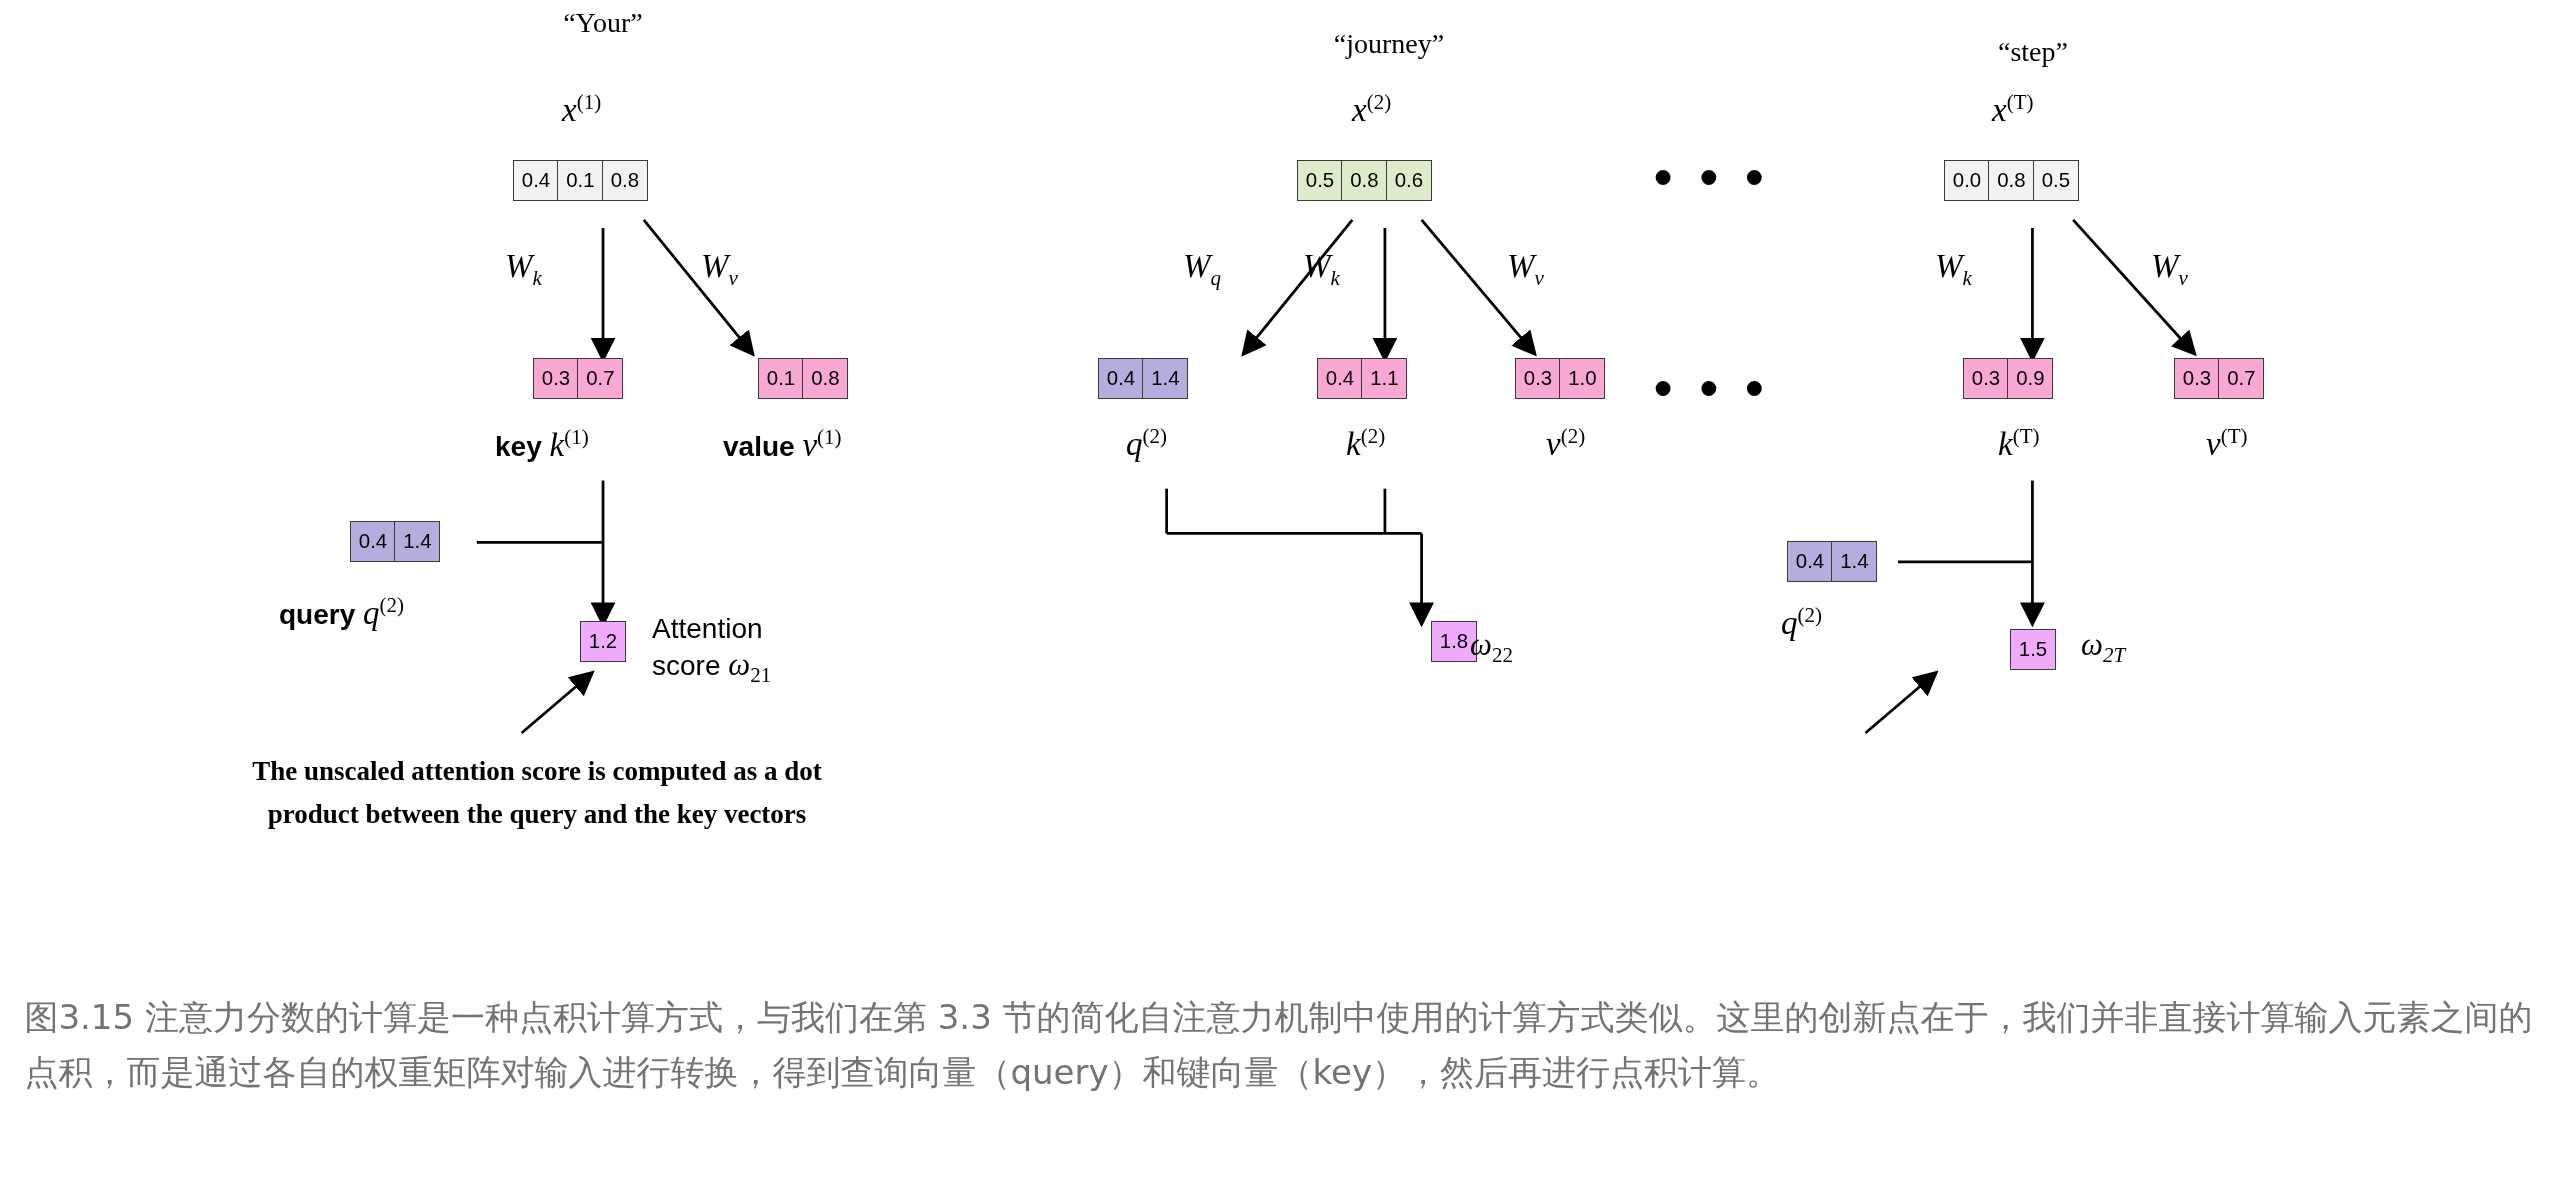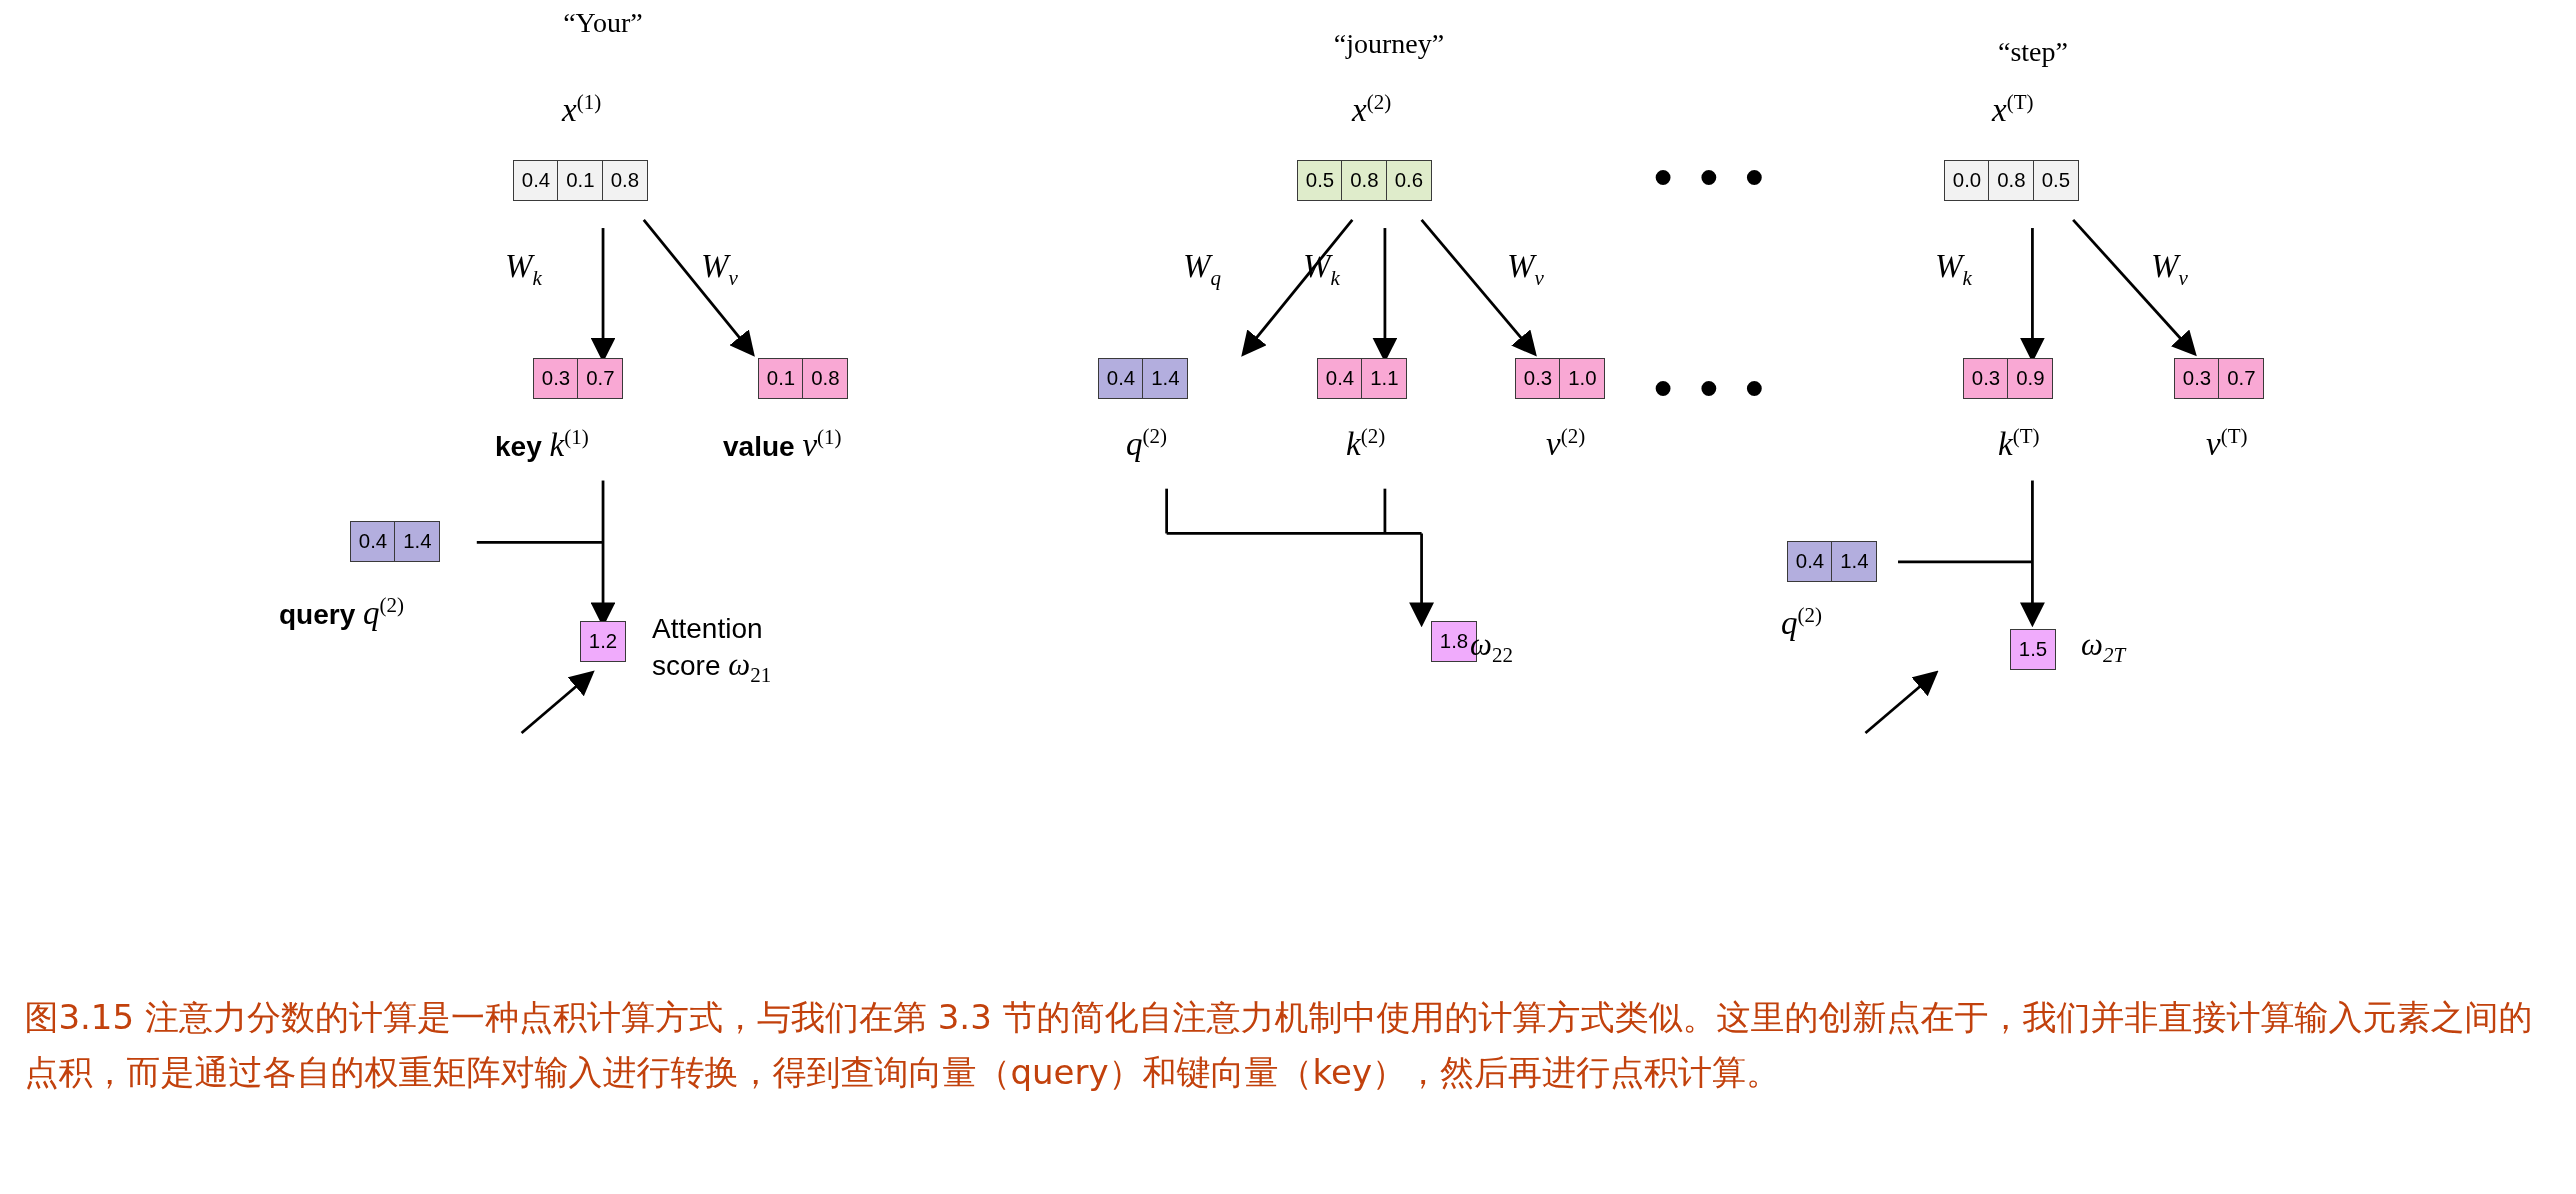--- a/index.html
+++ b/index.html
@@ -116,21 +116,21 @@
 
   
   #wires { position: absolute; left: 0; top: 0; width: 2576px; height: 1194px; }
 
   
   #zh-caption {
     position: absolute;
     left: 24.4px;
     top: 990px;
     width: 2534px;
-    color: #c2410c;
+    color: #737373;
     font-family: "DejaVu Sans", sans-serif;
     font-size: 34px;
     line-height: 1.62;
     font-weight: 500;
   }
   .dots {
     font-family: "Liberation Sans", sans-serif;
     font-size: 52px;
     font-weight: bold;
     letter-spacing: 6.5px;
@@ -236,20 +236,24 @@
     <div class="cell blue">1.2</div>
   </div>
   <div class="abs plain" style="left:652px; top:611px;">
     <div>Attention</div>
     <div>
       <span>score</span>
       <span class="omega"><span>ω</span><span class="sub">21</span></span>
     </div>
   </div>
 
+  <div class="abs caption-en" style="left:81px; top:750px; width:912px;">
+    <div>The unscaled attention score is computed as a dot</div>
+    <div>product between the query and the key vectors</div>
+  </div>
 
   <div class="abs token-label" style="left:1271px; top:28px; width:236px;">“journey”</div>
 
   <div class="abs var" style="left:1352px; top:90px;">
     <span>x</span><span class="sup">(2)</span>
   </div>
 
   <div class="abs vec" style="left:1297px; top:160px;">
     <div class="cell green">0.5</div>
     <div class="cell green">0.8</div>

